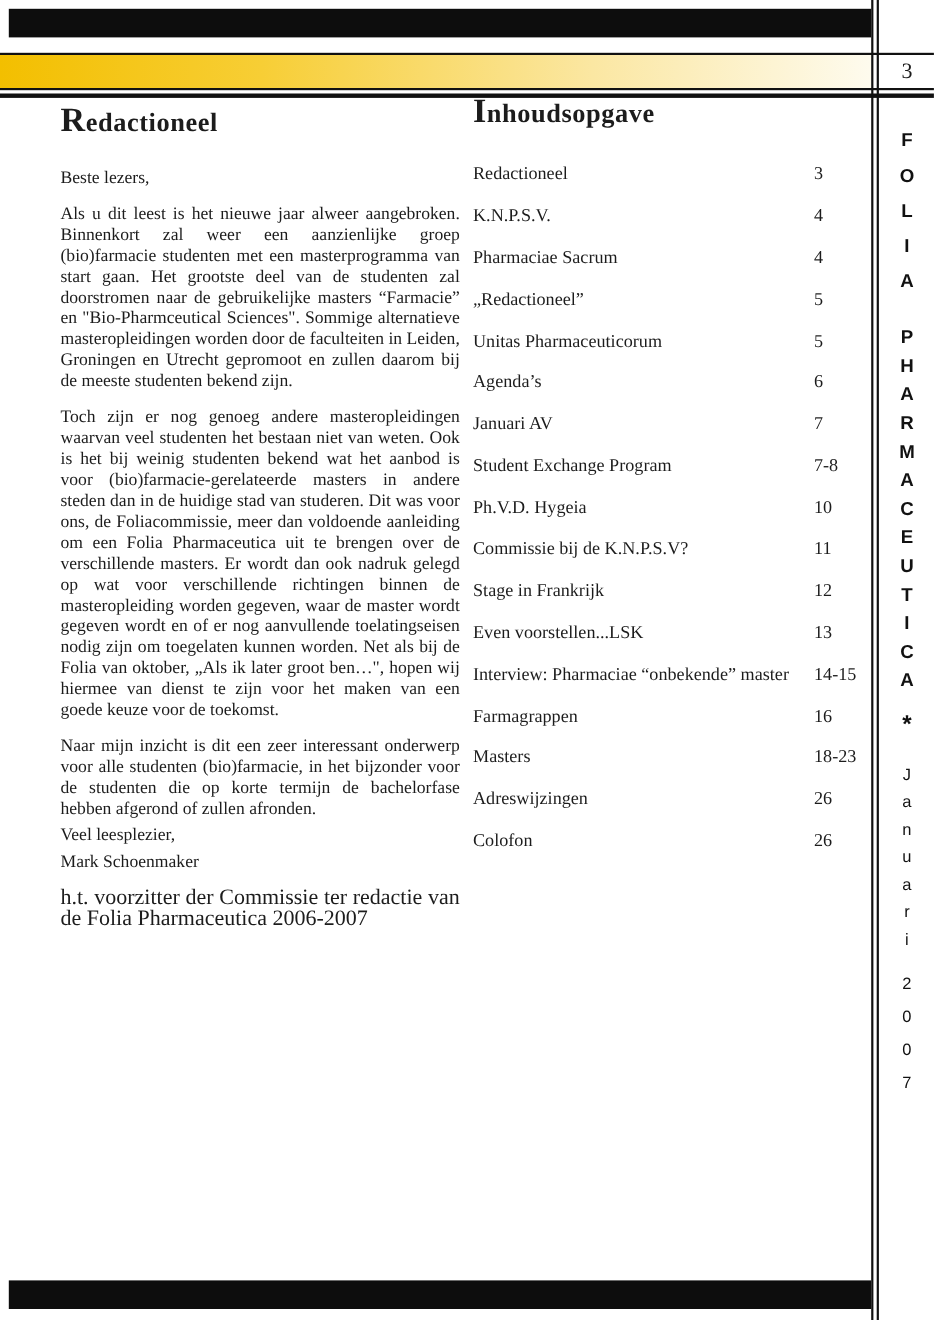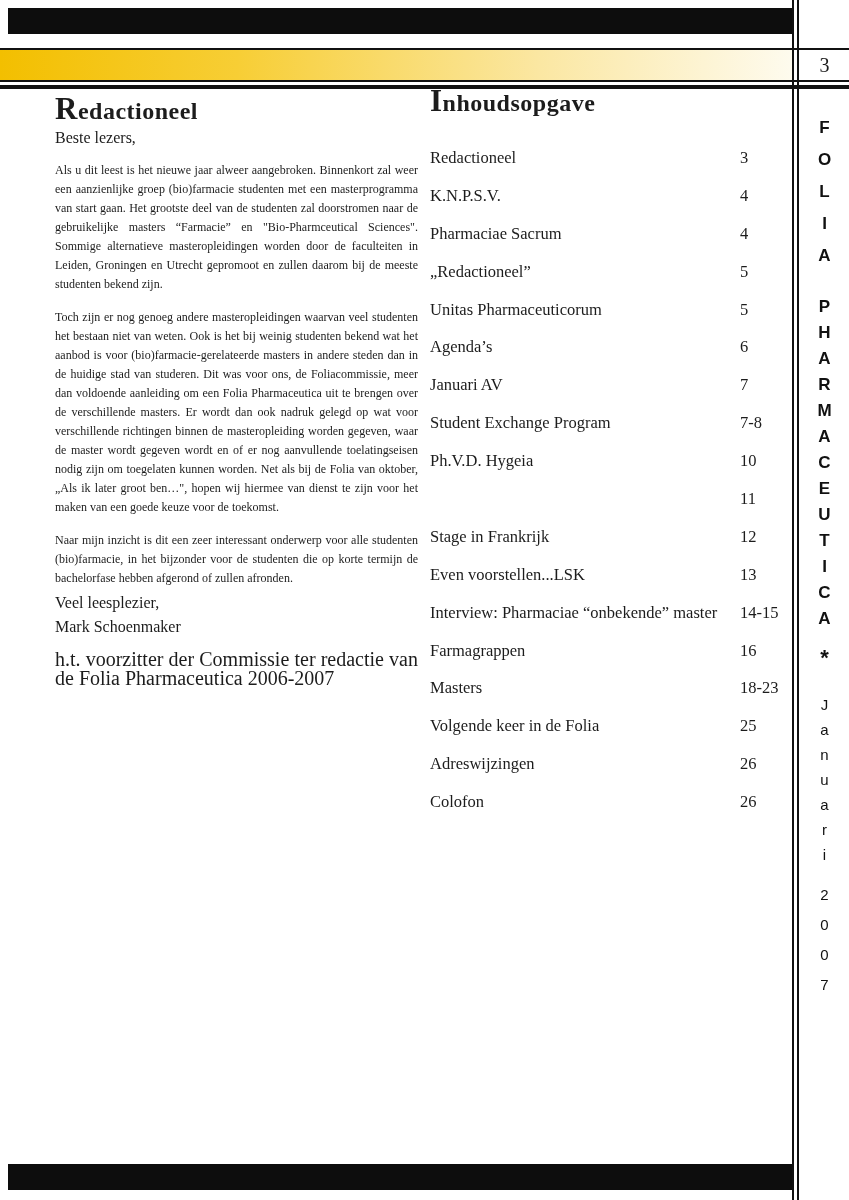--- a/index.html
+++ b/index.html
@@ -43,22 +43,22 @@
   .side-month{top:692px;font-size:15px;}
   .side-month div{line-height:25px;}
   .side-year{top:880px;font-size:15px;}
   .side-year div{line-height:30px;}
   
   .col-heading{
     font-weight:bold;font-size:24px;line-height:34px;letter-spacing:0.5px;
   }
   .col-heading::first-letter{font-size:31px;}
   .left-col{position:absolute;left:55px;top:92px;width:363px;}
-  .salutation{font-size:16px;line-height:19px;}
-  .para{margin-top:14px;font-size:12px;line-height:19px;text-align:justify;}
+  .salutation{margin-top:23px;font-size:16px;line-height:19px;}
+  .para{margin-top:14px;font-size:16px;line-height:19px;text-align:justify;}
   .plain-line{margin-top:5px;font-size:16px;line-height:19px;}
   .role-line{margin-top:14px;font-size:20px;line-height:19px;text-align:justify;}
   .right-col{position:absolute;left:430px;top:84px;width:360px;}
   .toc-list{position:absolute;left:430px;top:148px;width:360px;}
   .toc-row{display:flex;height:37.9px;font-size:16.5px;line-height:20px;}
   .toc-label{flex:0 1 auto;}
   .toc-spacer{flex:1 0 10px;}
   .toc-page{flex:0 0 50px;text-align:left;}
 </style>
 </head>
@@ -173,20 +173,21 @@
         <span class="toc-label">Student Exchange Program</span>
         <span class="toc-spacer"></span>
         <span class="toc-page">7-8</span>
       </div>
       <div class="toc-row">
         <span class="toc-label">Ph.V.D. Hygeia</span>
         <span class="toc-spacer"></span>
         <span class="toc-page">10</span>
       </div>
       <div class="toc-row">
+        <span class="toc-label">Commissie bij de K.N.P.S.V?</span>
         <span class="toc-spacer"></span>
         <span class="toc-page">11</span>
       </div>
       <div class="toc-row">
         <span class="toc-label">Stage in Frankrijk</span>
         <span class="toc-spacer"></span>
         <span class="toc-page">12</span>
       </div>
       <div class="toc-row">
         <span class="toc-label">Even voorstellen...LSK</span>
@@ -202,25 +203,20 @@
         <span class="toc-label">Farmagrappen</span>
         <span class="toc-spacer"></span>
         <span class="toc-page">16</span>
       </div>
       <div class="toc-row">
         <span class="toc-label">Masters</span>
         <span class="toc-spacer"></span>
         <span class="toc-page">18-23</span>
       </div>
       <div class="toc-row">
-        <span class="toc-label">Volgende keer in de Folia</span>
-        <span class="toc-spacer"></span>
-        <span class="toc-page">25</span>
-      </div>
-      <div class="toc-row">
         <span class="toc-label">Adreswijzingen</span>
         <span class="toc-spacer"></span>
         <span class="toc-page">26</span>
       </div>
       <div class="toc-row">
         <span class="toc-label">Colofon</span>
         <span class="toc-spacer"></span>
         <span class="toc-page">26</span>
       </div>
     </div>

